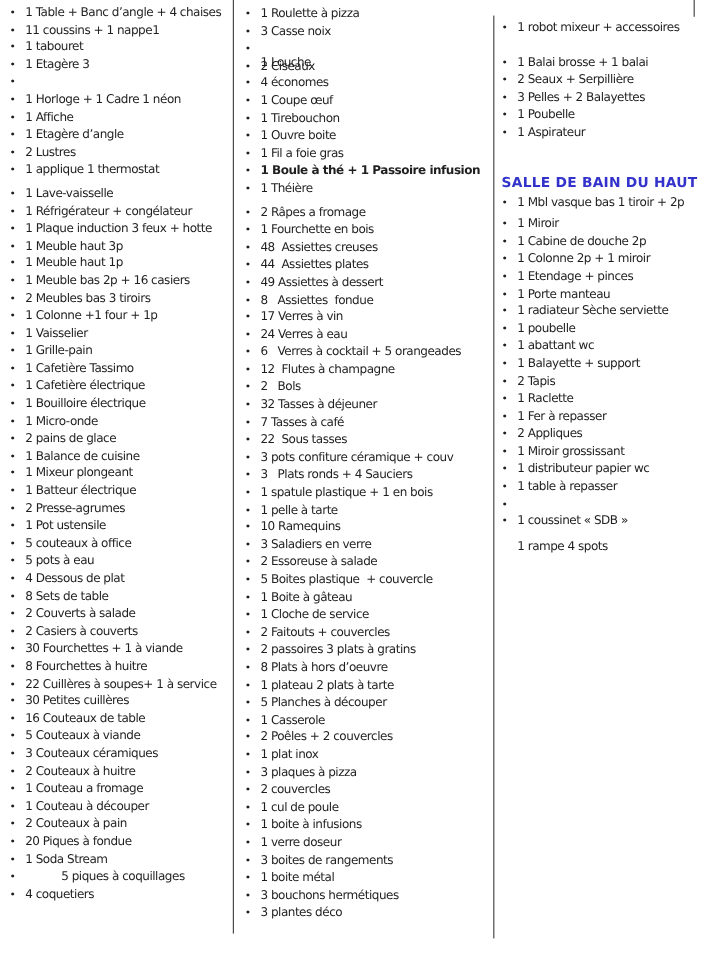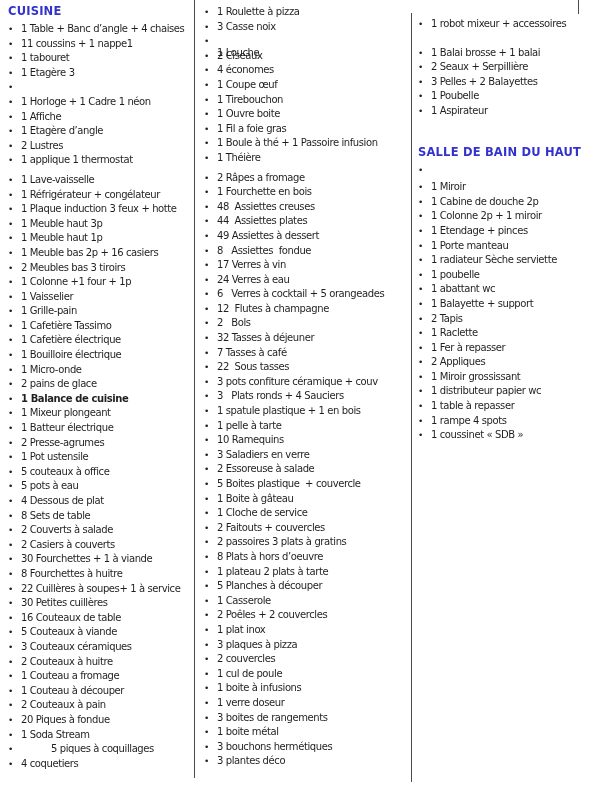--- a/index.html
+++ b/index.html
@@ -25,21 +25,20 @@
   .group + .group{margin-top:5px;}
   #col-3 .section + .section .sec-title{margin-top:26px;}
   #col-3 .section:first-child .group + .group{margin-top:14px;}
   #col-3 .section:nth-child(2) .group + .group{margin-top:3px;}
 </style>
 </head>
 <body>
 
 <div id="col-1" class="column">
     <div class="section">
-      <div class="sec-title" style="color: rgb(51, 51, 204);">CUISINE</div>
       <div class="group">
         <div class="row">
           <span class="blt">•</span>
           <span class="txt" style="color: rgb(31, 31, 31);">1 Table + Banc d’angle + 4 chaises</span>
         </div>
         <div class="row">
           <span class="blt">•</span>
           <span class="txt" style="color: rgb(31, 31, 31);">11 coussins + 1 nappe1</span>
         </div>
         <div class="row">
@@ -130,21 +129,21 @@
         <div class="row">
           <span class="blt">•</span>
           <span class="txt" style="color: rgb(31, 31, 31);">1 Micro-onde</span>
         </div>
         <div class="row">
           <span class="blt">•</span>
           <span class="txt" style="color: rgb(31, 31, 31);">2 pains de glace</span>
         </div>
         <div class="row">
           <span class="blt">•</span>
-          <span class="txt" style="color: rgb(31, 31, 31); font-weight: bold;">1 Balance de cuisine</span>
+          <span class="txt" style="color: rgb(31, 31, 31);">1 Balance de cuisine</span>
         </div>
         <div class="row">
           <span class="blt">•</span>
           <span class="txt" style="color: rgb(31, 31, 31);">1 Mixeur plongeant</span>
         </div>
         <div class="row">
           <span class="blt">•</span>
           <span class="txt" style="color: rgb(31, 31, 31);">1 Batteur électrique</span>
         </div>
         <div class="row">
@@ -277,21 +276,21 @@
         <div class="row">
           <span class="blt">•</span>
           <span class="txt" style="color: rgb(31, 31, 31);">1 Ouvre boite</span>
         </div>
         <div class="row">
           <span class="blt">•</span>
           <span class="txt" style="color: rgb(31, 31, 31);">1 Fil a foie gras</span>
         </div>
         <div class="row">
           <span class="blt">•</span>
-          <span class="txt" style="color: rgb(31, 31, 31);">1 Boule à thé + 1 Passoire infusion</span>
+          <span class="txt" style="color: rgb(31, 31, 31); font-weight: bold;">1 Boule à thé + 1 Passoire infusion</span>
         </div>
         <div class="row">
           <span class="blt">•</span>
           <span class="txt" style="color: rgb(31, 31, 31);">1 Théière</span>
         </div>
       </div>
       <div class="group">
         <div class="row">
           <span class="blt">•</span>
           <span class="txt" style="color: rgb(31, 31, 31);">2 Râpes a fromage</span>
@@ -489,20 +488,21 @@
           <span class="blt">•</span>
           <span class="txt" style="color: rgb(31, 31, 31);">1 Aspirateur</span>
         </div>
       </div>
     </div>
     <div class="section">
       <div class="sec-title" style="color: rgb(51, 51, 204);">SALLE DE BAIN DU HAUT</div>
       <div class="group">
         <div class="row">
           <span class="blt">•</span>
+          <span class="txt" style="color: rgb(31, 31, 31);">1 Mbl vasque bas 1 tiroir + 2p</span>
         </div>
       </div>
       <div class="group">
         <div class="row">
           <span class="blt">•</span>
           <span class="txt" style="color: rgb(31, 31, 31);">1 Miroir</span>
         </div>
         <div class="row">
           <span class="blt">•</span>
           <span class="txt" style="color: rgb(31, 31, 31);">1 Cabine de douche 2p</span>
@@ -558,21 +558,21 @@
         <div class="row">
           <span class="blt">•</span>
           <span class="txt" style="color: rgb(31, 31, 31);">1 distributeur papier wc</span>
         </div>
         <div class="row">
           <span class="blt">•</span>
           <span class="txt" style="color: rgb(31, 31, 31);">1 table à repasser</span>
         </div>
         <div class="row">
           <span class="blt">•</span>
-          <span class="txt" style="color: rgb(31, 31, 31);">1 rampe 4 spots</span>
+          <span class="txt" style="color: rgb(31, 31, 31); margin-top: 35px;">1 rampe 4 spots</span>
         </div>
         <div class="row">
           <span class="blt">•</span>
           <span class="txt" style="color: rgb(31, 31, 31);">1 coussinet « SDB »</span>
         </div>
       </div>
     </div>
   </div>
 <div id="top-right-line" class="divider"></div>
 

